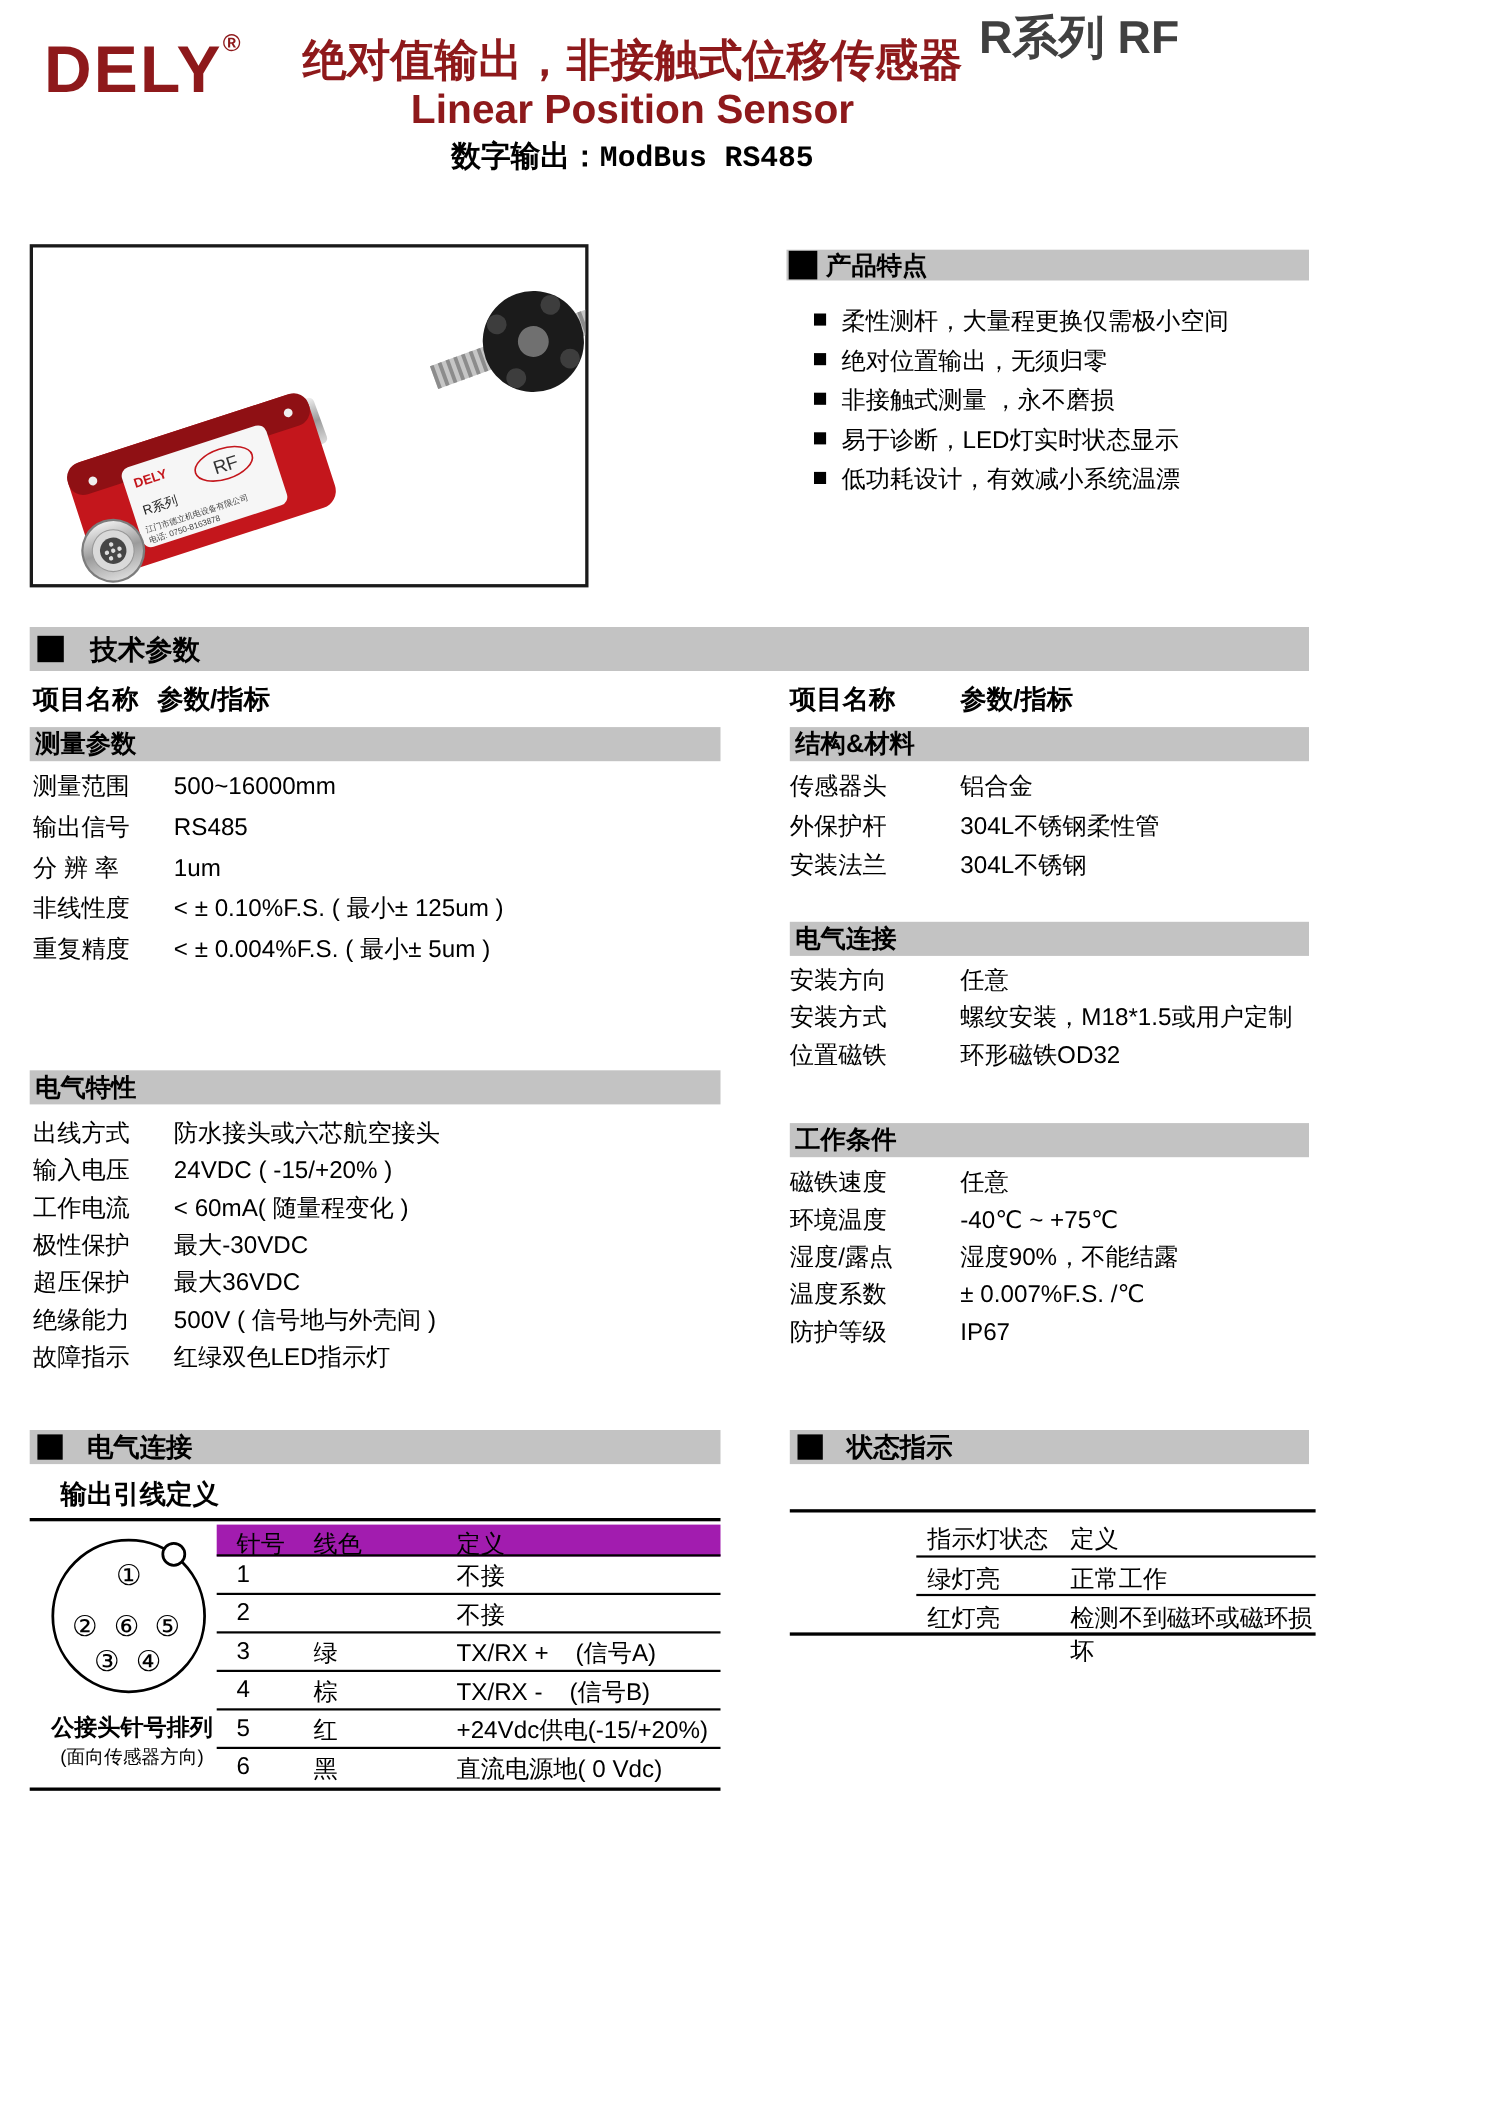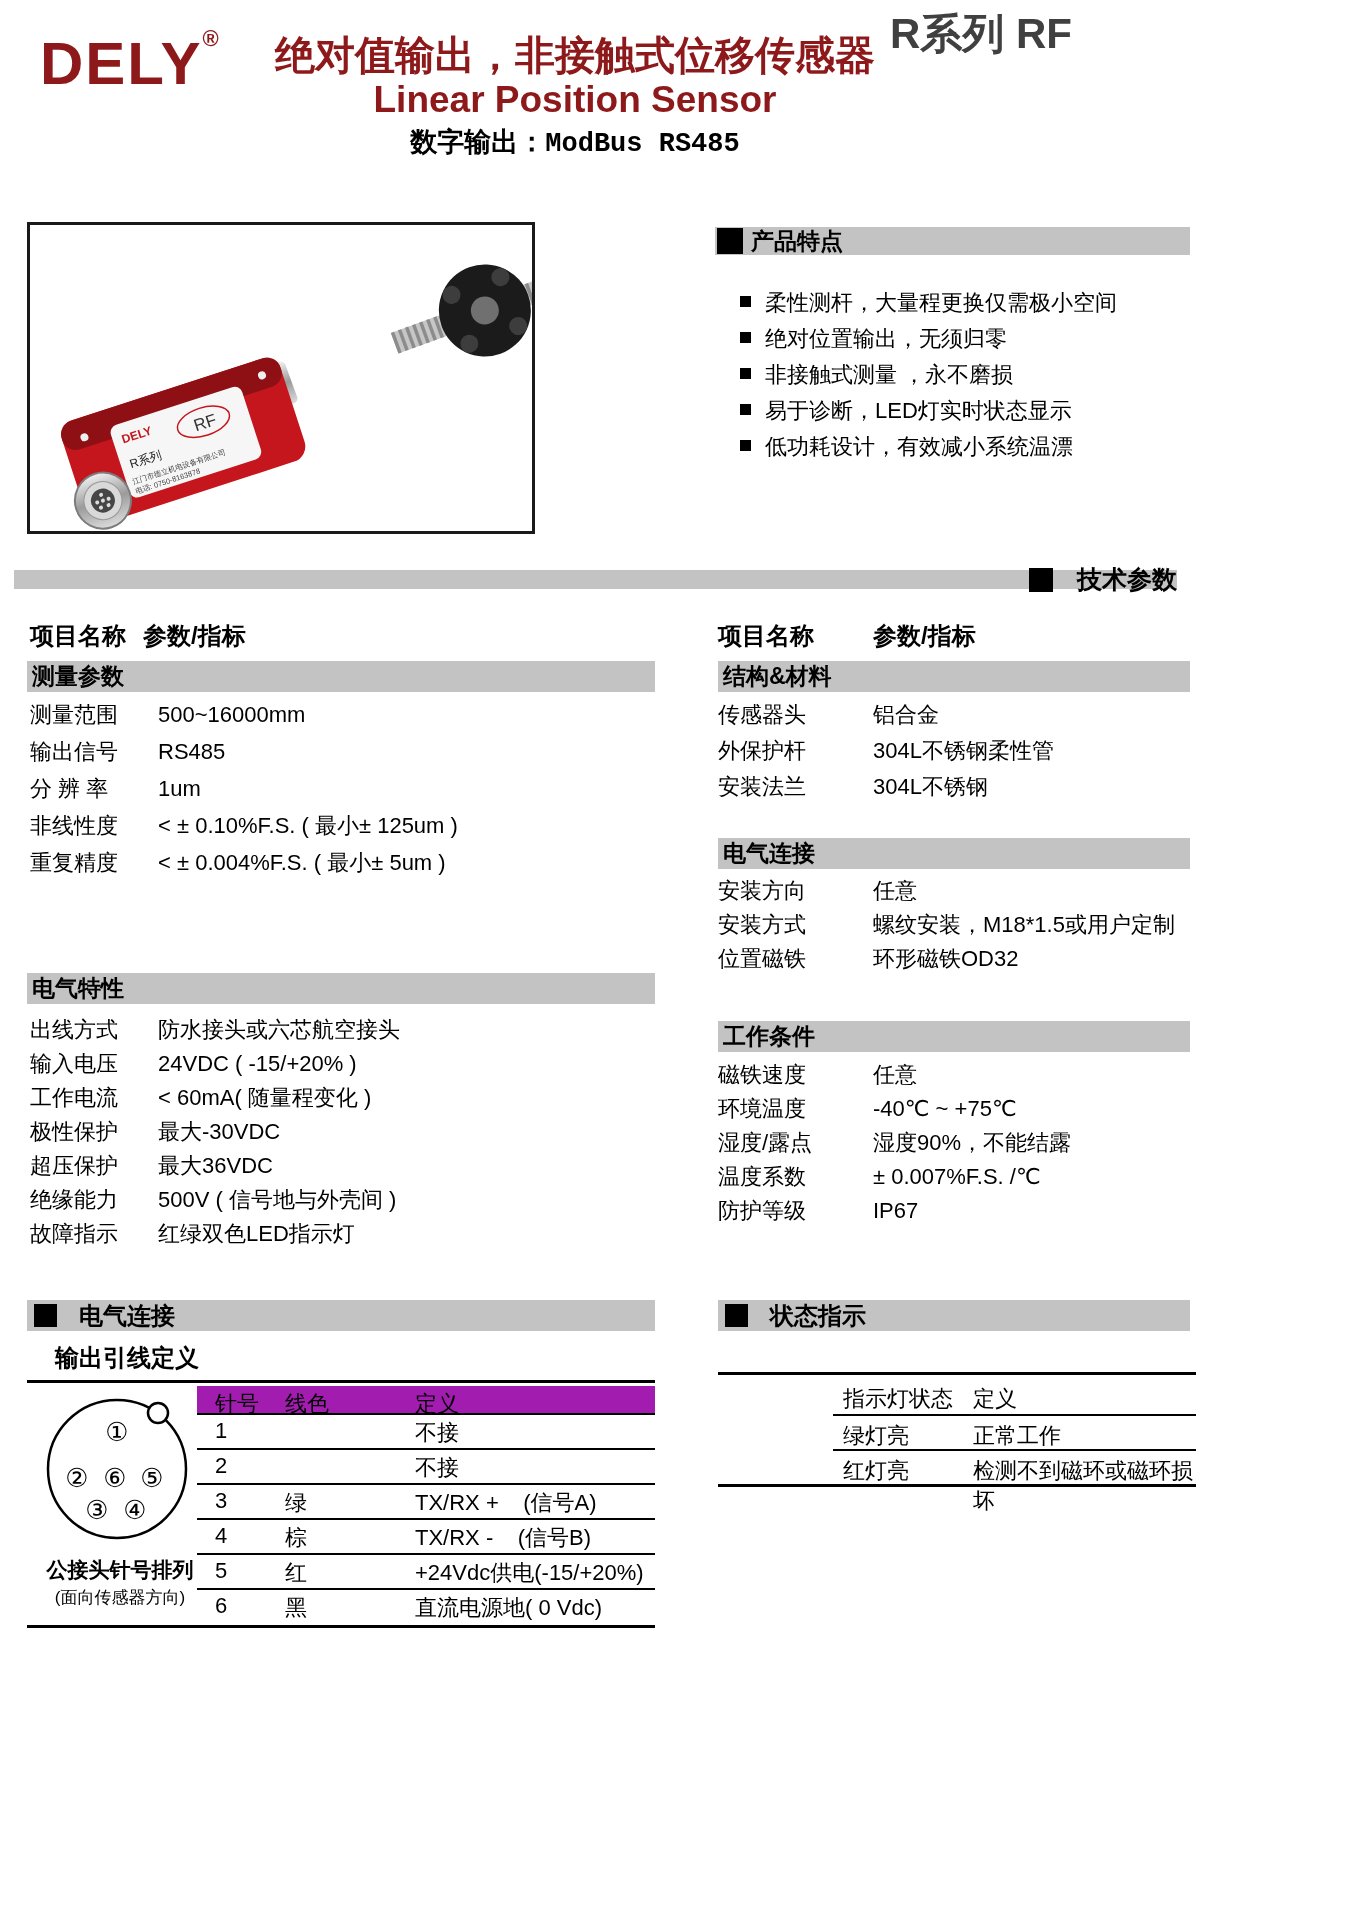--- a/index.html
+++ b/index.html
@@ -20,21 +20,21 @@
   
   .bar { background:#c3c3c3; display:flex; align-items:center; }
   .sq  { background:#000; flex:0 0 auto; }
   .barlabel { font-weight:bold; color:#000; }
   .subbar { background:#c3c3c3; display:flex; align-items:center; font-weight:bold; font-size:23px; padding-left:5px; }
 
   
   .photobox { left:27px; top:222px; width:508px; height:312px; border:3px solid #1a1a1a; background:#fff; }
 
   
-  .featlist { left:740px; top:288px; width:440px; }
+  .featlist { left:740px; top:277px; width:440px; }
   .featitem { display:flex; align-items:flex-start; height:36px; font-size:22px; }
   .featitem .dot { width:11px; height:11px; background:#000; margin:8px 14px 0 0; flex:0 0 auto; }
 
   
   .colhead { font-size:24px; font-weight:bold; display:flex; }
   .specs { display:flex; flex-direction:column; font-size:22px; }
   .srow { display:flex; align-items:flex-start; line-height:27px; } .rh34 .srow { height:34px; }
   .rh36 .srow { height:36px; } .rh37 .srow { height:37px; }
   .specs-l .sn { width:128px; flex:0 0 auto; }
   .specs-r .sn { width:155px; flex:0 0 auto; }
@@ -142,21 +142,21 @@
     <div class="featitem">
         <span class="dot"></span>
         <span>易于诊断，LED灯实时状态显示</span>
       </div>
     <div class="featitem">
         <span class="dot"></span>
         <span>低功耗设计，有效减小系统温漂</span>
       </div>
   </div>
 
-  <div class="abs bar" style="left:14px; top:570px; width:1163px; height:19px;justify-content:flex-end;">
+  <div class="abs bar" style="left:27px; top:570px; width:1163px; height:40px;">
     <span class="sq" style="width:24px;height:24px;margin-left:7px;"></span>
     <span class="barlabel" style="font-size:25px;margin-left:24px;">技术参数</span>
   </div>
 
   <div class="abs colhead" style="left:30px; top:620px;">
     <span style="width:113px;">项目名称</span>
     <span>参数/指标</span>
   </div>
   <div class="abs colhead" style="left:718px; top:620px;">
     <span style="width:155px;">项目名称</span>

